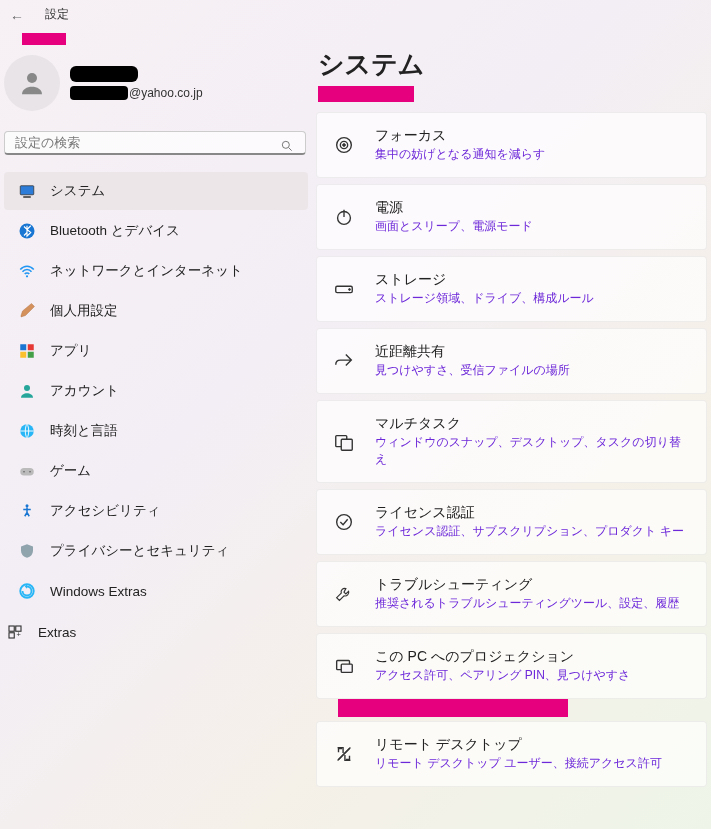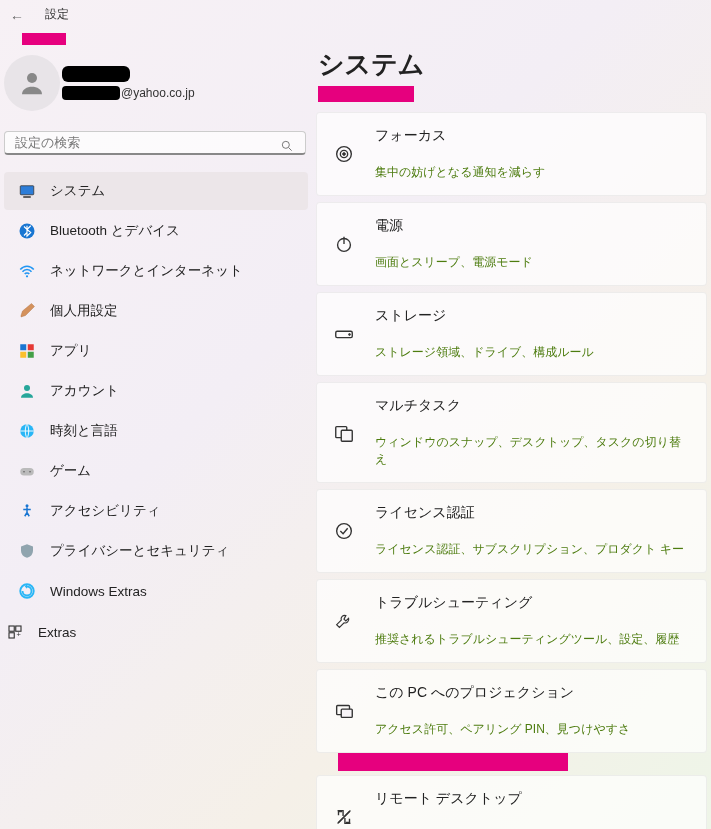--- a/index.html
+++ b/index.html
@@ -45,21 +45,21 @@
     .redact-top {
       width: 44px;
       height: 12px;
       background: #e6007e;
       margin-left: 22px;
       margin-bottom: 2px;
     }
     .profile {
       display: flex;
       align-items: center;
-      gap: 2px;
+      gap: 10px;
       padding: 8px 4px;
     }
     .avatar {
       width: 56px;
       height: 56px;
       border-radius: 50%;
       background: #e8e4e8;
       display: flex;
       align-items: center;
       justify-content: center;
@@ -165,23 +165,23 @@
     }
     .card-icon {
       width: 22px;
       height: 22px;
       display: flex;
       align-items: center;
       justify-content: center;
       color: #333;
     }
     .card-icon svg { width: 22px; height: 22px; stroke: #333; }
-    .card-text { display: flex; flex-direction: column; gap: 19px; }
+    .card-text { display: flex; flex-direction: column; gap: 1px; }
     .card-title { font-size: 14px; color: #222; }
-    .card-sub { font-size: 12px; color: #4d7c0f; }
+    .card-sub { font-size: 12px; color: #6d28d9; }
     .redact-projection {
       width: 230px;
       height: 18px;
       background: #e6007e;
       margin-left: 22px;
       margin-top: -6px;
       margin-bottom: 4px;
     }
   </style>
 </head>
@@ -375,20 +375,31 @@
             <rect x="3" y="9" width="18" height="7" rx="1.5" stroke="#333" stroke-width="1.5"></rect>
             <circle cx="18" cy="12.5" r="1" fill="#333"></circle>
           </svg>
         </div>
       <div class="card-text">
           <div class="card-title">ストレージ</div>
           <div class="card-sub">ストレージ領域、ドライブ、構成ルール</div>
         </div>
     </div>
 
+    <div class="card">
+      <div class="card-icon">
+          <svg viewBox="0 0 24 24" fill="none">
+            <path d="M14 5l6 6-6 6M20 11H8c-3 0-5 2-5 5" stroke="#333" stroke-width="1.5"></path>
+          </svg>
+        </div>
+      <div class="card-text">
+          <div class="card-title">近距離共有</div>
+          <div class="card-sub">見つけやすさ、受信ファイルの場所</div>
+        </div>
+    </div>
 
     <div class="card">
       <div class="card-icon">
           <svg viewBox="0 0 24 24" fill="none">
             <rect x="3" y="5" width="12" height="12" rx="1" stroke="#333" stroke-width="1.5"></rect>
             <rect x="9" y="9" width="12" height="12" rx="1" stroke="#333" stroke-width="1.5" fill="#f8f5f8"></rect>
           </svg>
         </div>
       <div class="card-text">
           <div class="card-title">マルチタスク</div>

